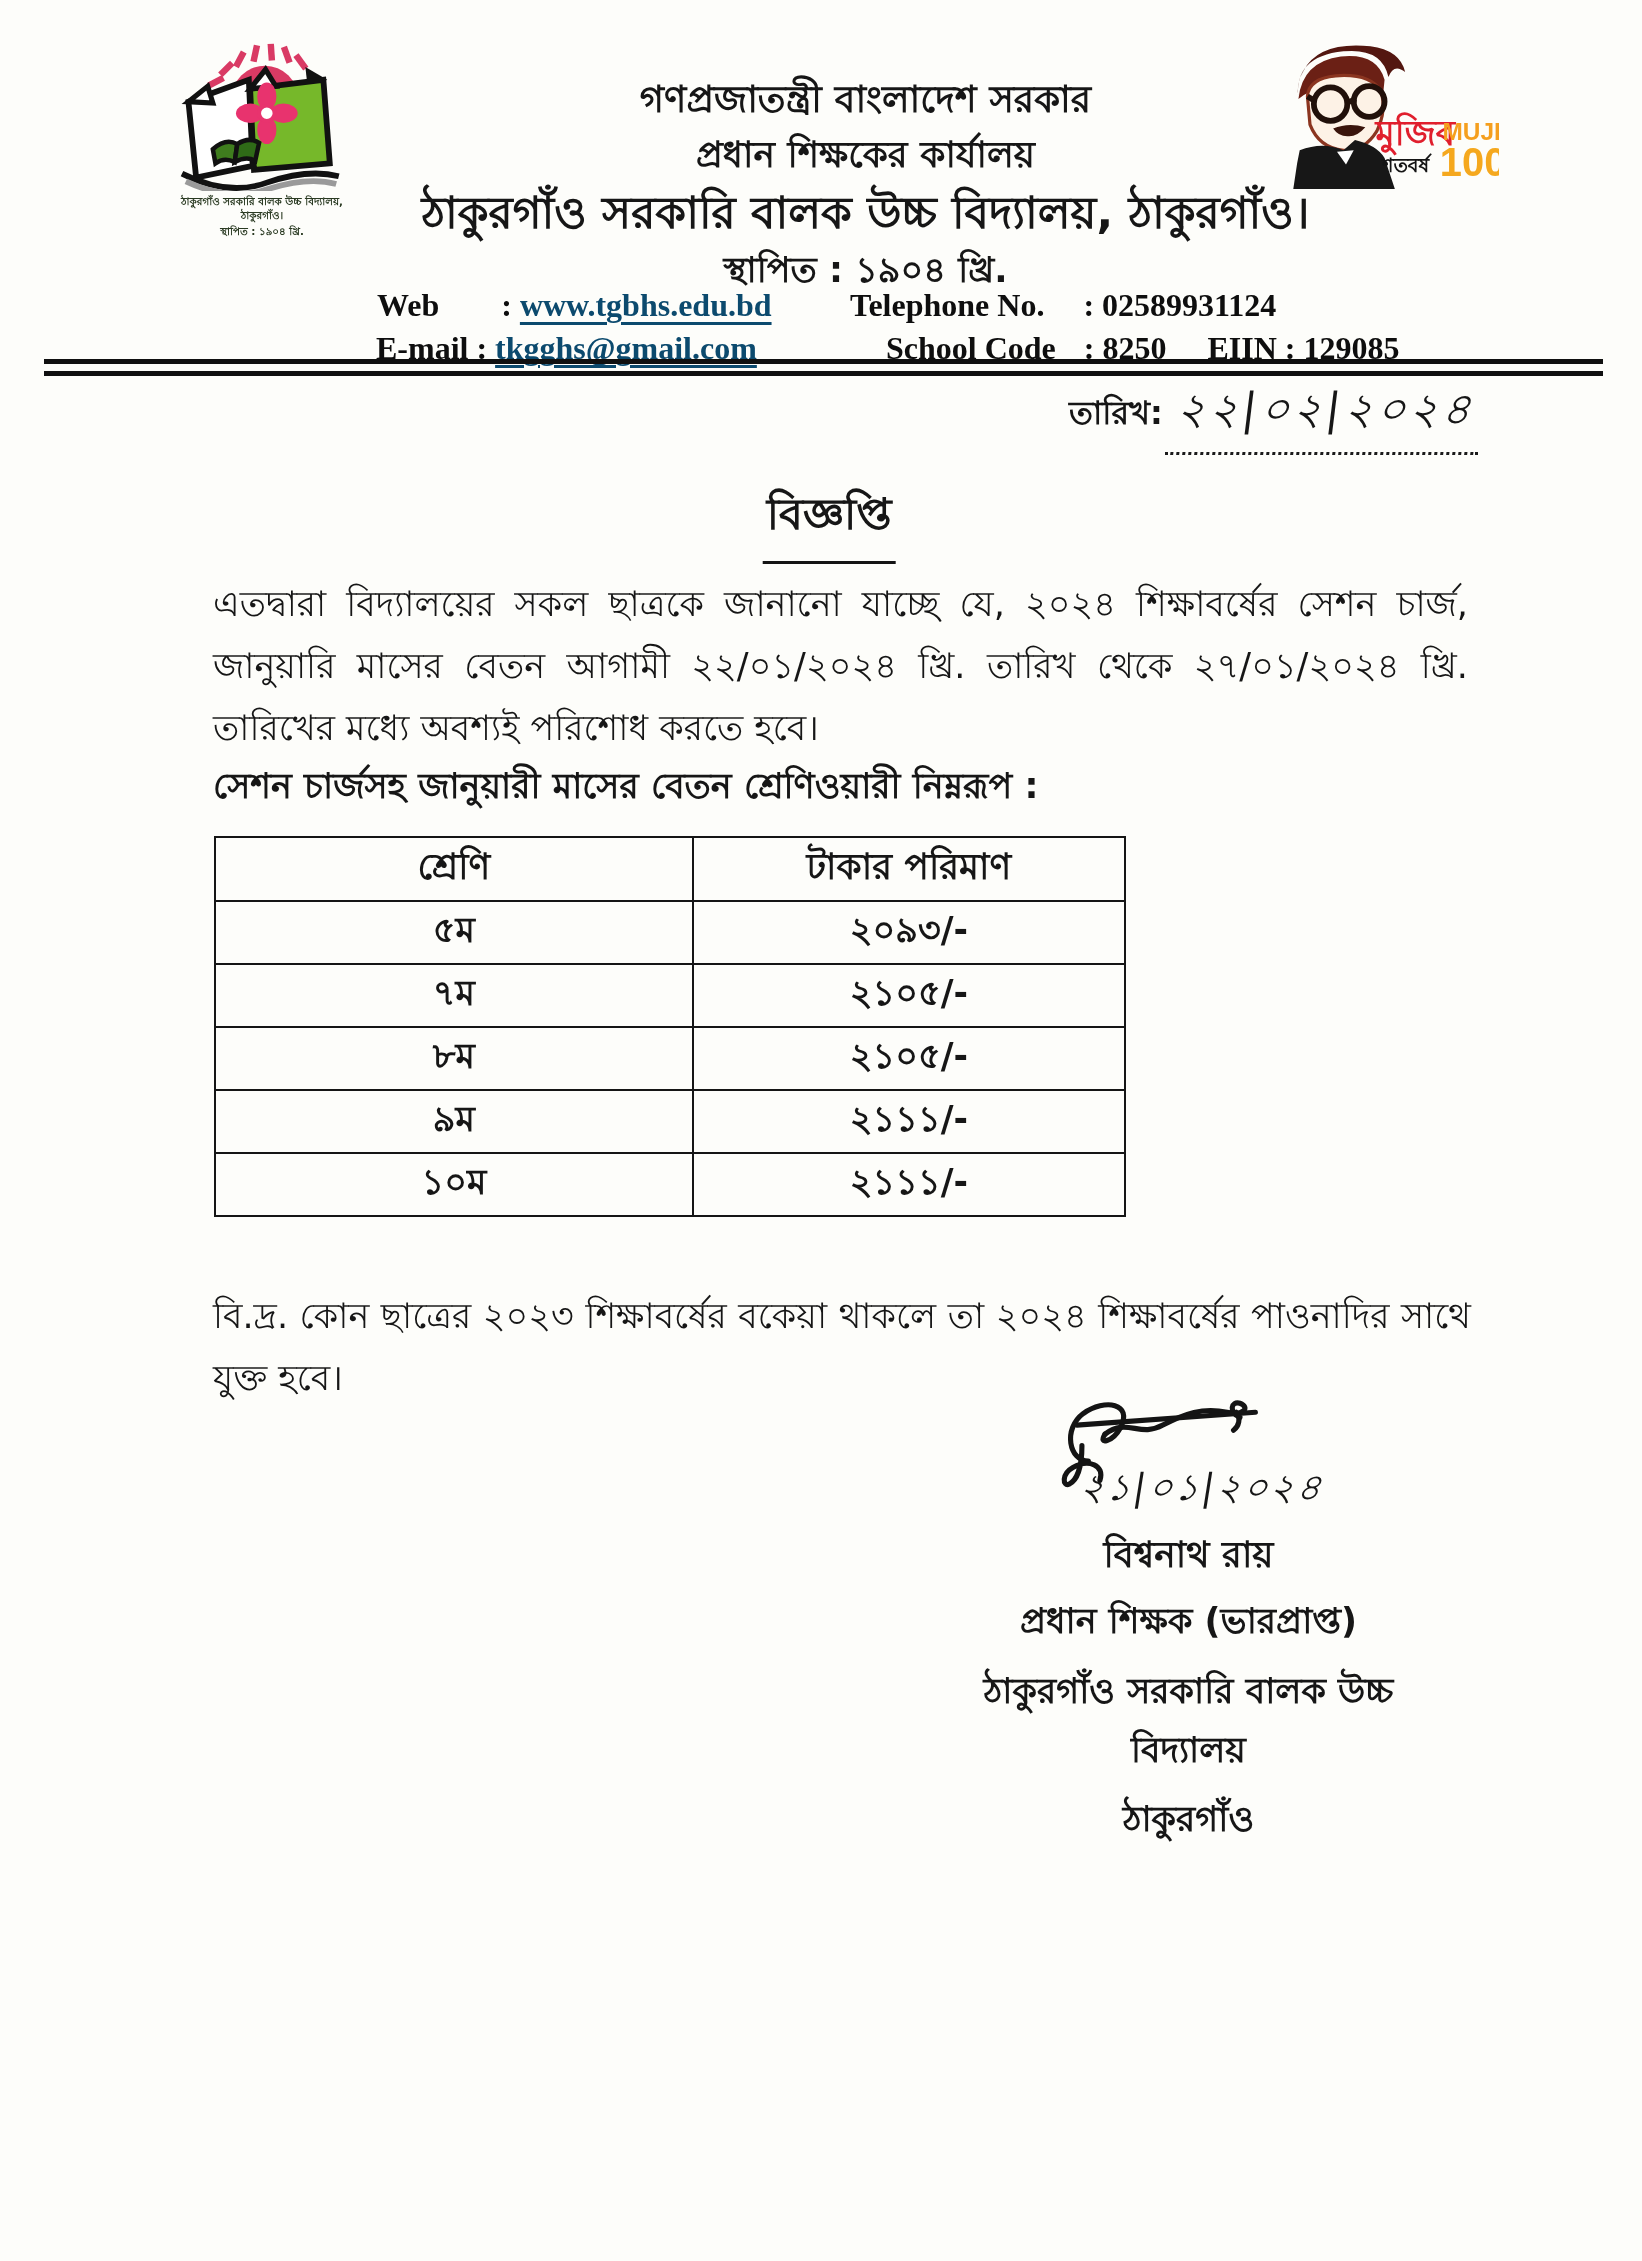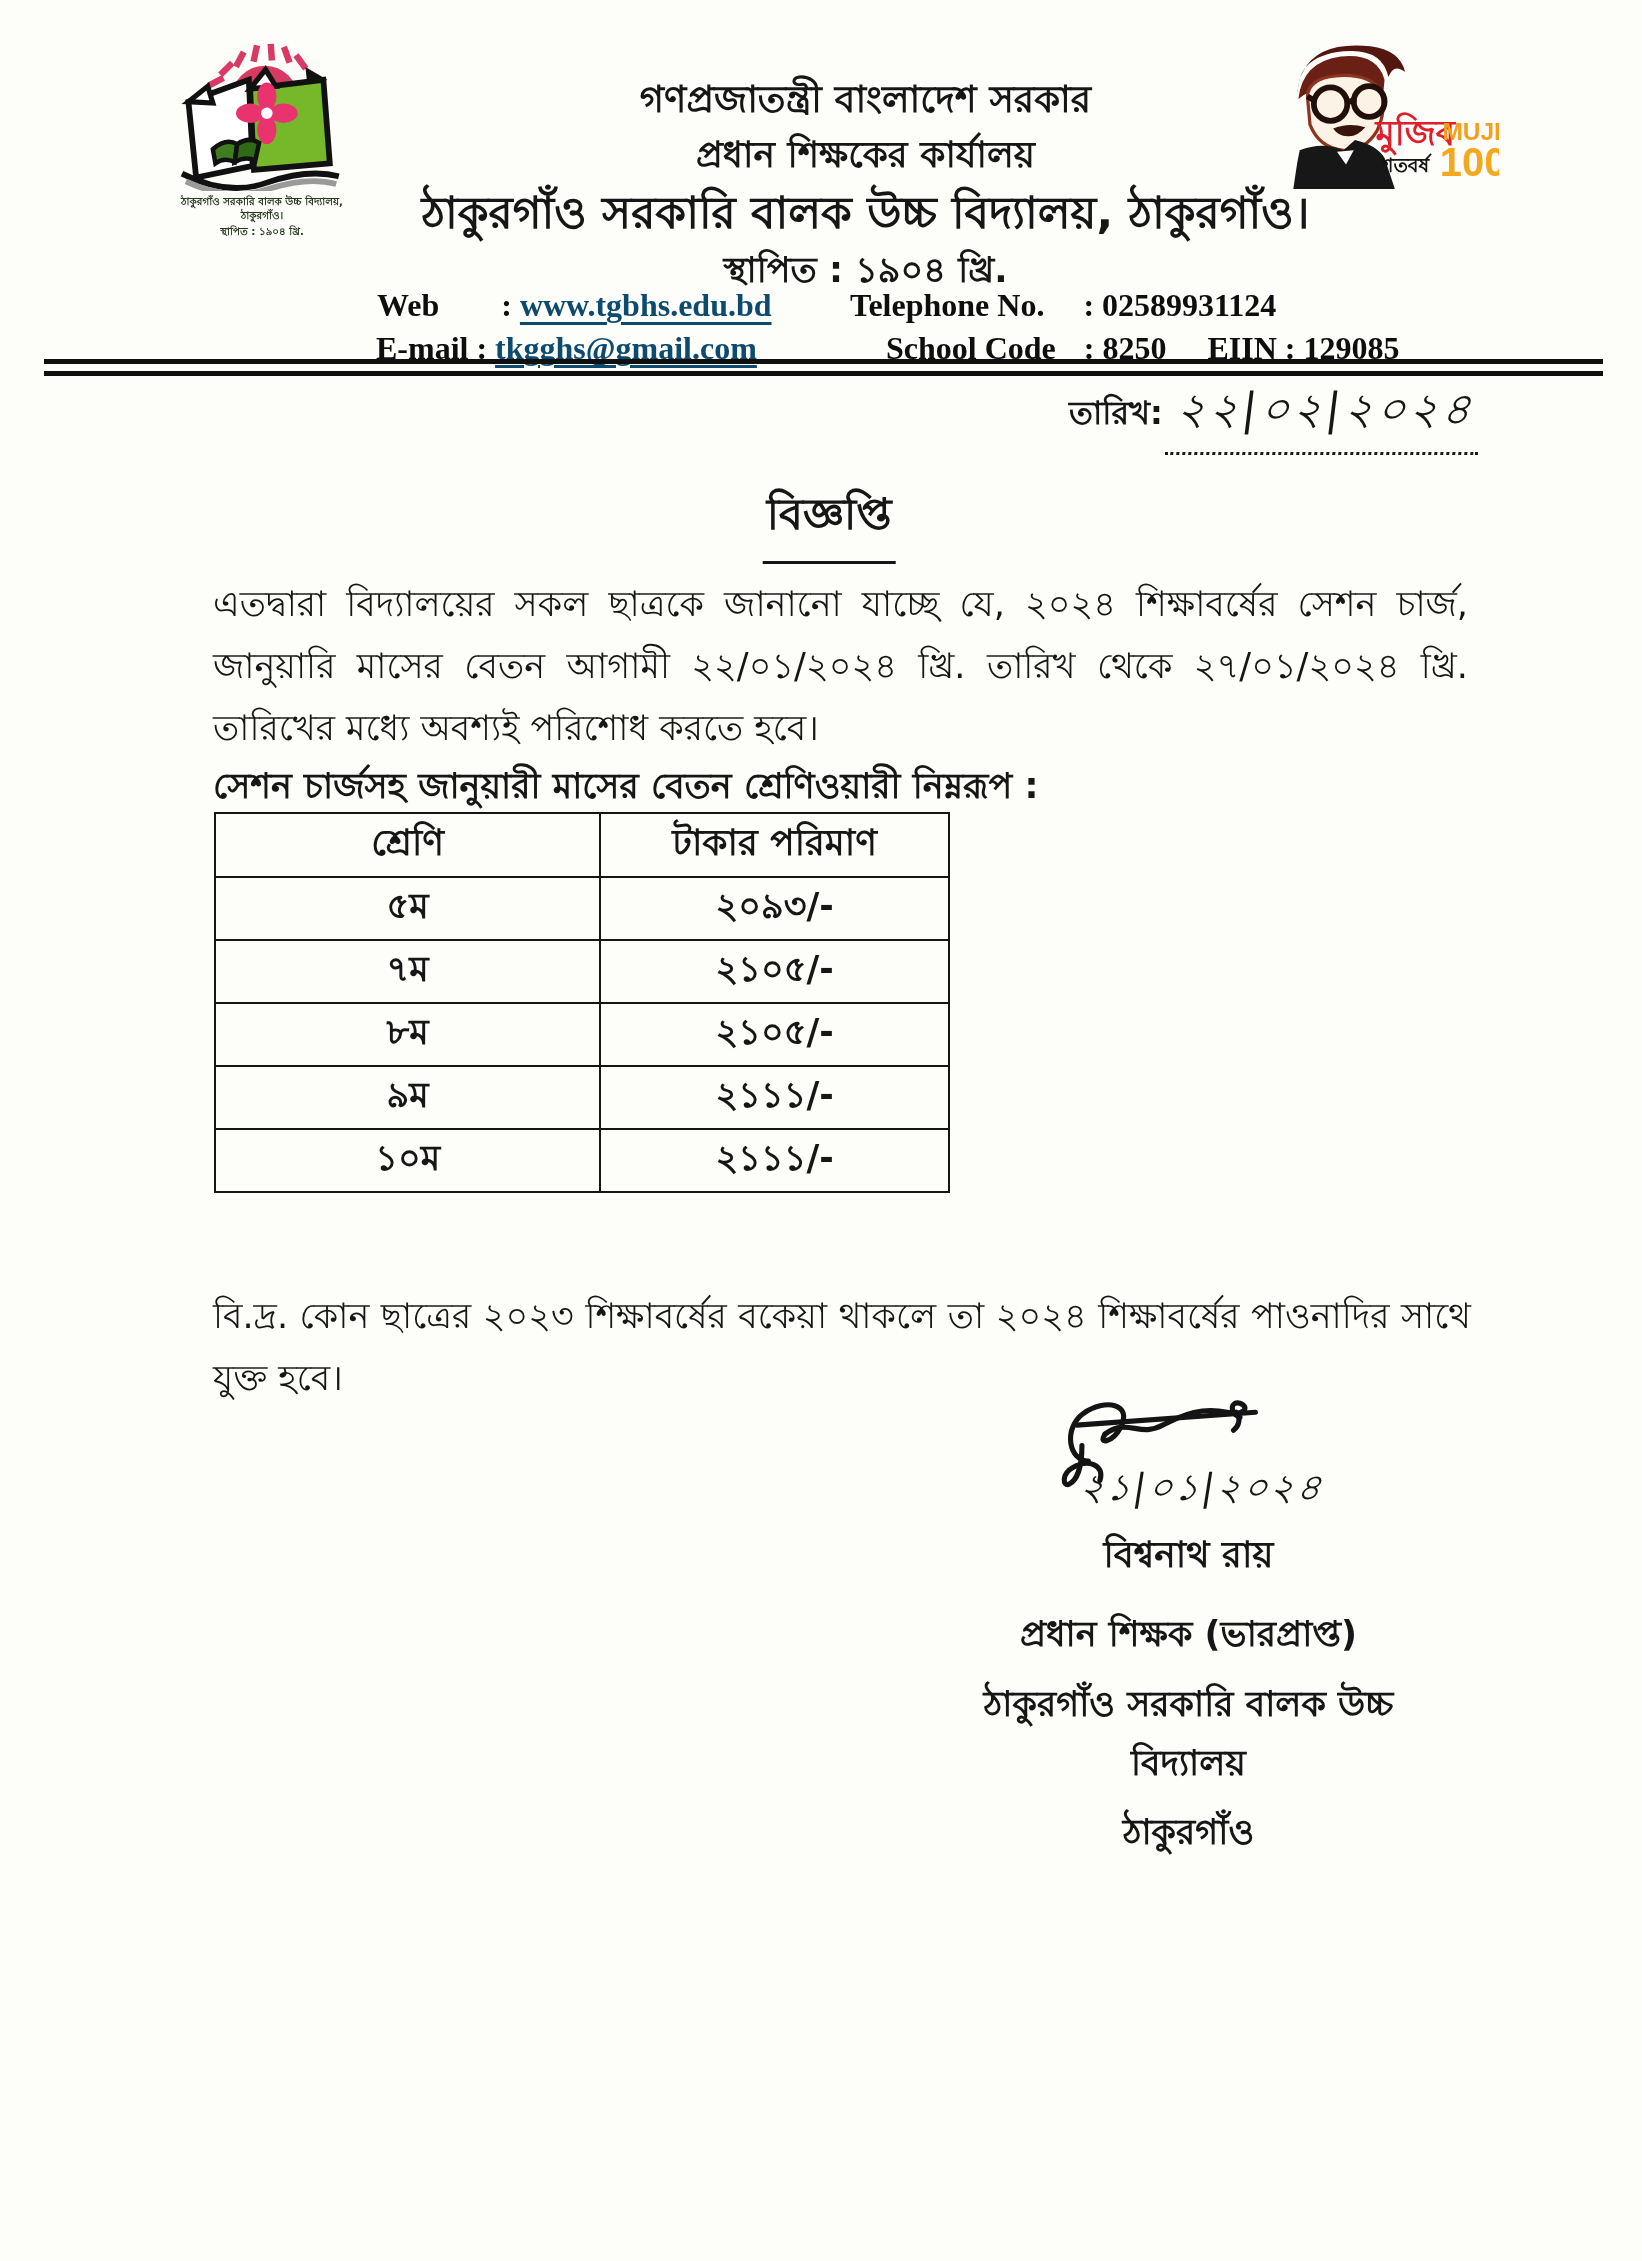--- a/index.html
+++ b/index.html
@@ -38,32 +38,32 @@
   .date-line{position:absolute;left:1069px;top:376px;width:425px;white-space:nowrap;}
   .date-label{font-size:32px;font-weight:700;}
   .date-value{display:inline-block;font-size:44px;font-style:italic;transform:skewX(-7deg);
     border-bottom:3.9px dotted #1a1a1a;padding:0 9px 2.6px 6.4px;margin-left:3.9px;letter-spacing:3.9px;}
   
   .notice-title{position:absolute;left:0;top:482px;width:1643px;text-align:center;transform:translateX(7.7px);}
   .notice-title span{display:inline-block;font-size:43px;font-weight:700;border-bottom:3.9px solid #141414;padding:0 3.9px 7.7px;}
   .body-par{position:absolute;left:213px;top:573px;width:1255px;font-size:35px;line-height:62px;text-align:justify;}
   .table-intro{position:absolute;left:213px;top:759px;font-size:35px;font-weight:600;}
   
-  .fee-table{position:absolute;left:214px;top:812px;width:736px;border-collapse:collapse;}
+  .fee-table{position:absolute;left:214px;top:836px;width:912px;border-collapse:collapse;}
   .fee-table th,.fee-table td{border:2.6px solid #151515;text-align:center;vertical-align:middle;}
   .fee-table th{height:57px;font-size:36px;font-weight:700;}
   .fee-table td{height:48px;font-size:35px;font-weight:600;}
   
   .note-par{position:absolute;left:213px;top:1285px;width:1258px;font-size:35px;line-height:62px;text-align:justify;}
   
   .sig-block{position:absolute;left:921px;top:1384px;width:535px;text-align:center;}
   .sig-scribble{display:block;margin:0 auto 0 122px;}
   .sig-date{display:inline-block;font-size:37px;font-style:italic;transform:skewX(-9deg);margin:-37px 0 0 26px;letter-spacing:2.6px;}
   .sig-name{font-size:36px;font-weight:600;margin-top:6.4px;}
-  .sig-desg{font-size:35px;font-weight:600;margin-top:20px;}
+  .sig-desg{font-size:35px;font-weight:600;margin-top:7px;}
   .sig-school{font-size:35px;font-weight:600;margin-top:10.3px;}
   .sig-place{font-size:35px;font-weight:700;margin-top:10.3px;}
 </style>
 </head>
 <body>
 
 <div class="page">
 
   <div class="school-logo-wrap">
     <svg width="184" height="151" viewBox="0 0 285 235">

